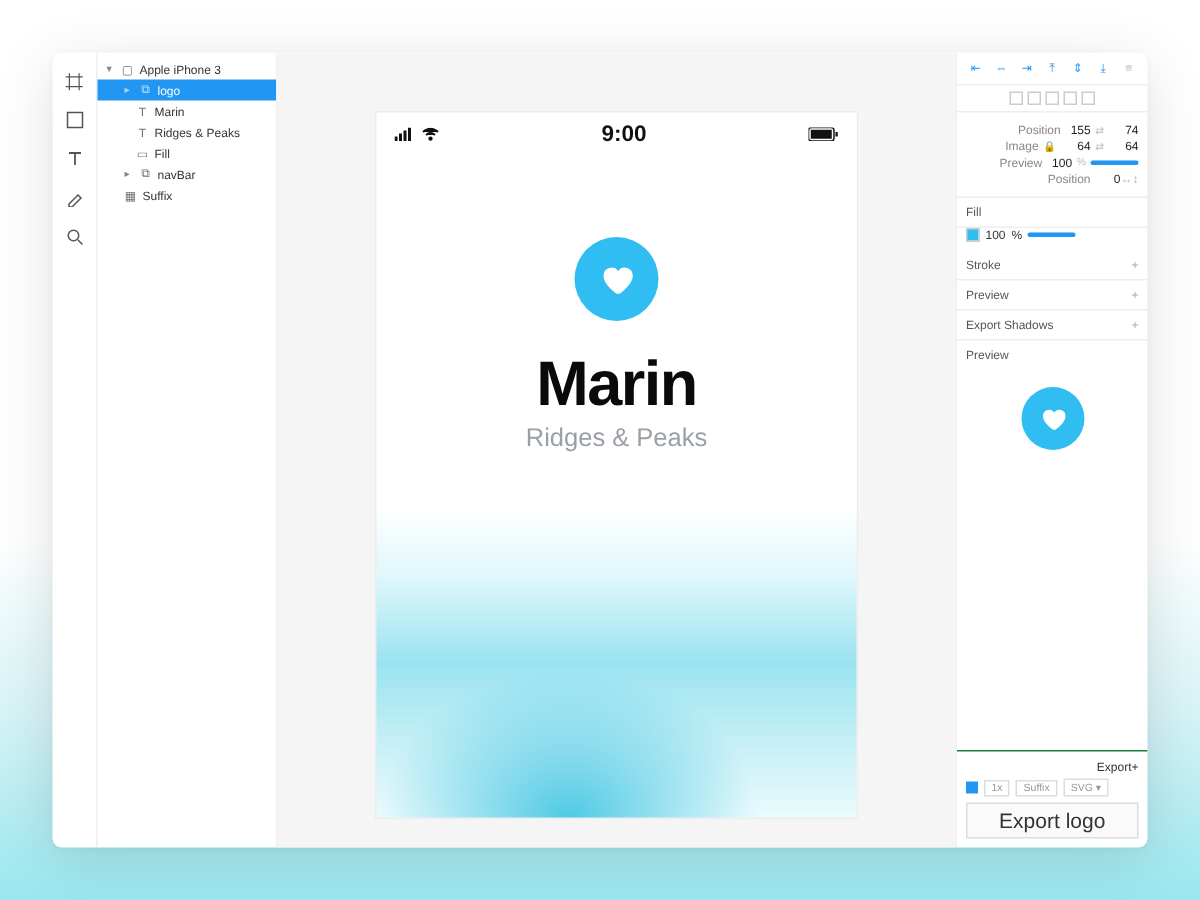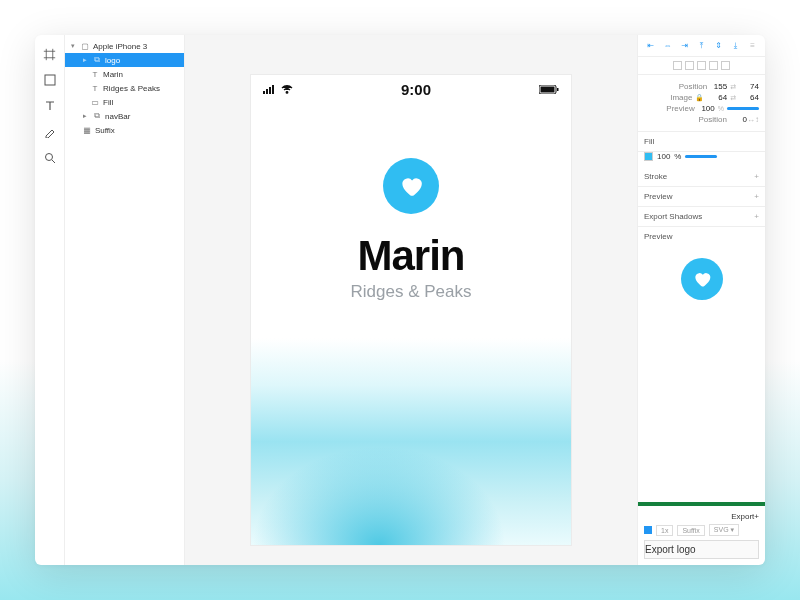--- a/index.html
+++ b/index.html
@@ -117,28 +117,28 @@
     color:#555;
   }
   .section-head .plus { color:#aaa; cursor:pointer;}
   .fill-row {
     display:flex; align-items:center; gap:4px;
     padding: 0 6px 6px 6px;
   }
   .swatch { width:9px; height:9px; background:#30bdf2; border:1px solid #ccc;}
   .preview-area { flex:1; display:flex; align-items:flex-start; justify-content:center; padding-top:12px;}
   .preview-logo { width:42px; height:42px; border-radius:50%; background:#30bdf2; display:flex; align-items:center; justify-content:center;}
-  .export-block { border-top:4px solid #15803d; padding:4px 6px 6px 6px;}
+  .export-block { border-top:1px solid #15803d; padding:4px 6px 6px 6px;}
   .export-row { display:flex; align-items:center; gap:4px; margin-top:3px;}
   .export-row .chk { width:8px; height:8px; background:#2196F3;}
   .export-row .box { border:1px solid #ddd; padding:1px 4px; color:#999; font-size:7px;}
   .export-btn {
     width:100%; border:1px solid #ddd; background:#fafafa;
-    font-size:10px; padding:3px 0; margin-top:4px; cursor:pointer;
-    text-align:left;
+    font-size:14px; padding:3px 0; margin-top:4px; cursor:pointer;
+    text-align:center;
   }
   svg { display:block; }
 </style>
 </head>
 <body>
 
 <div class="window">
 
   <div class="tools">
     <div class="tool">

